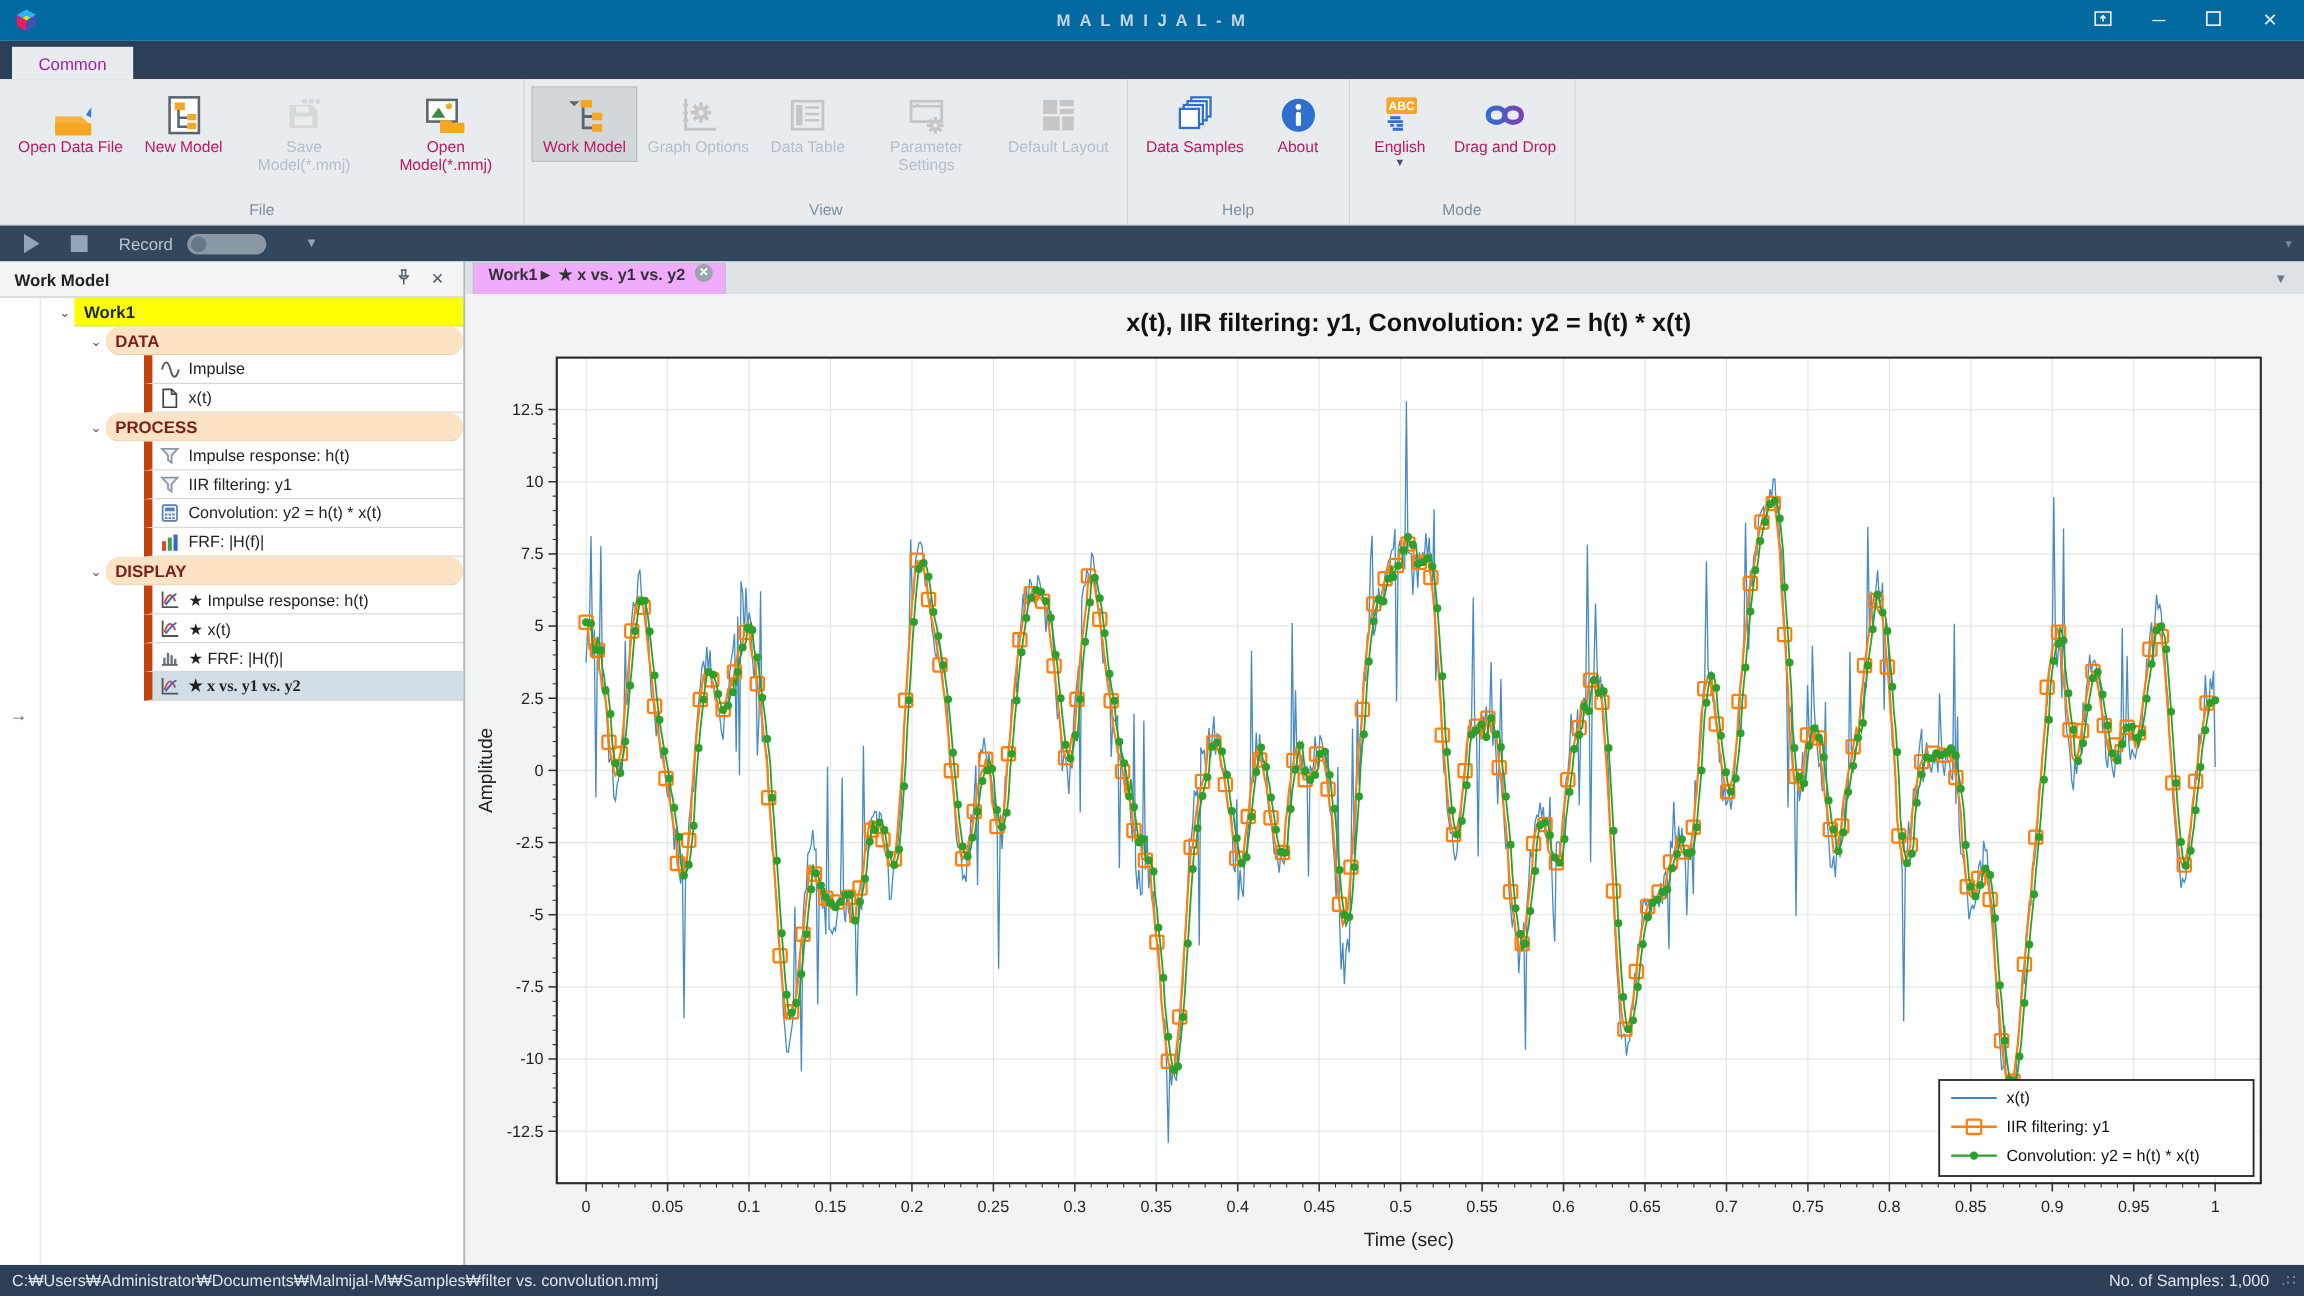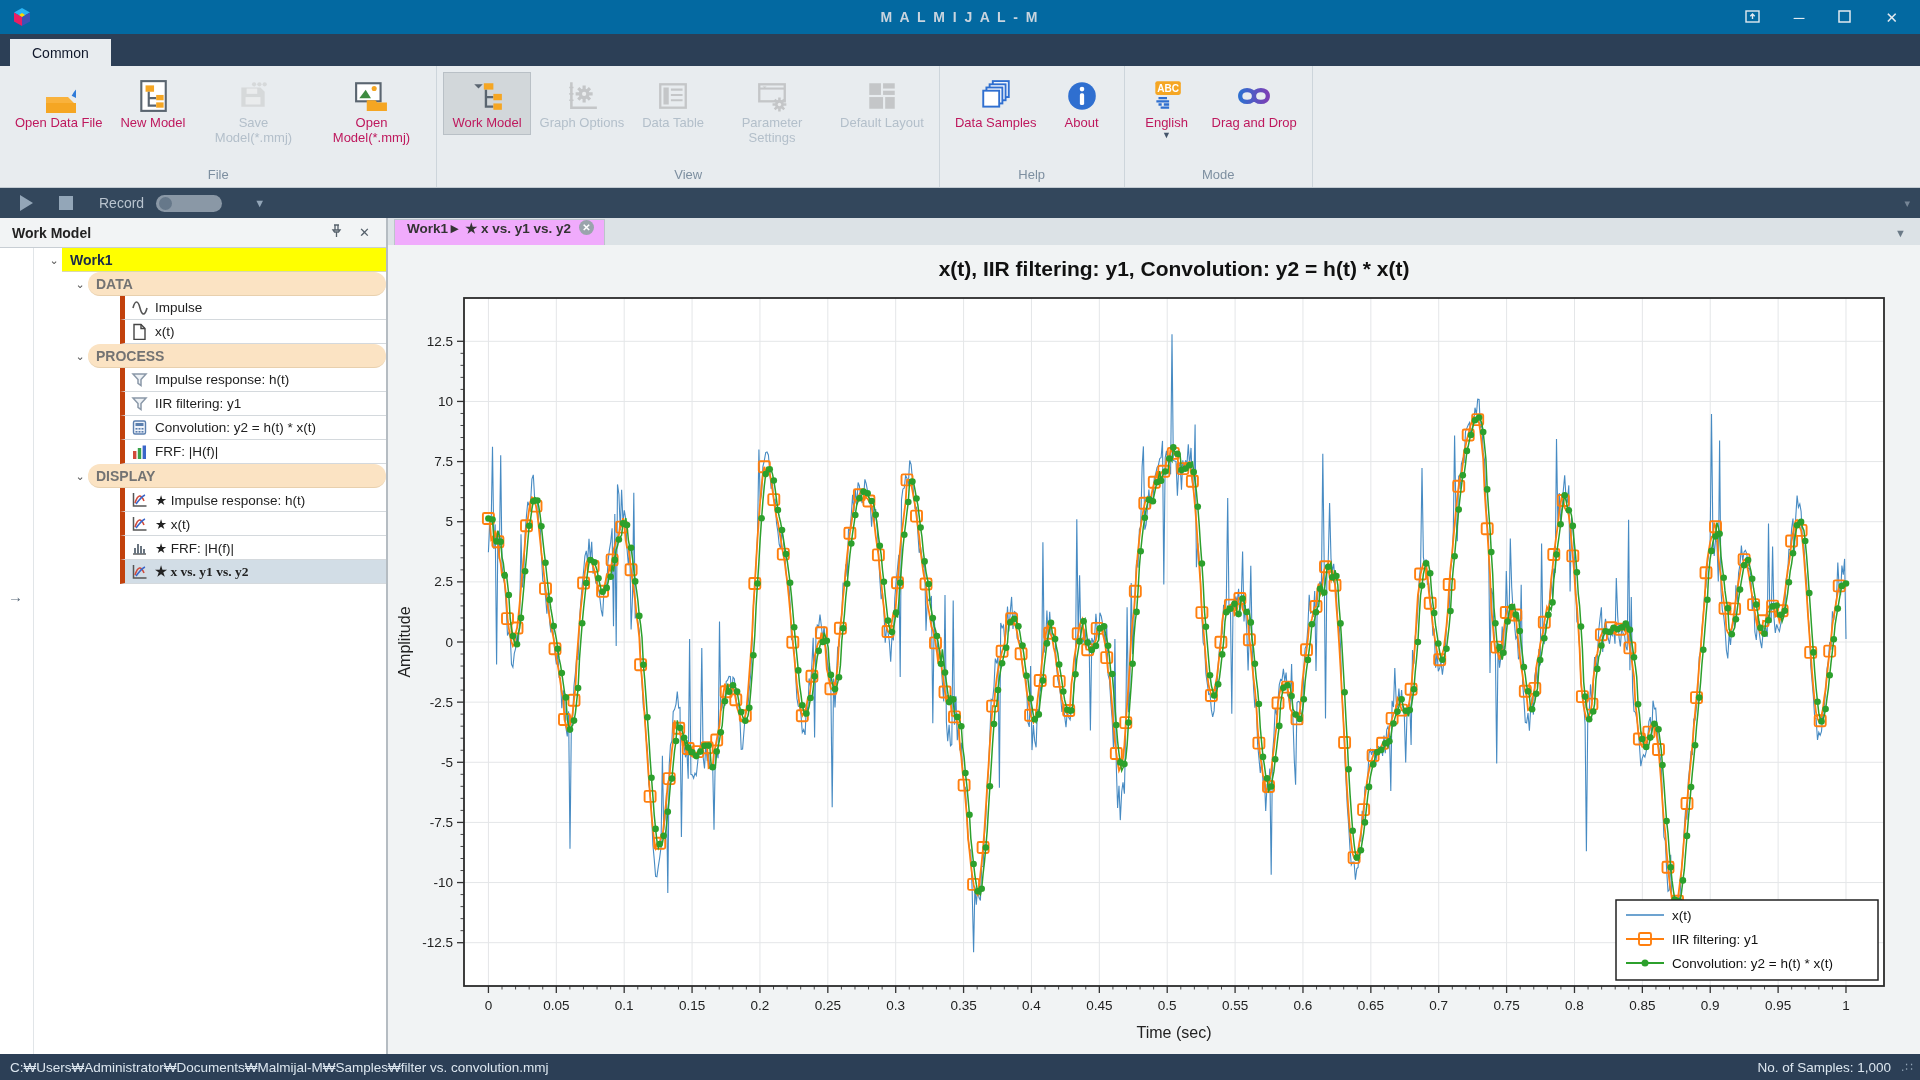--- a/index.html
+++ b/index.html
@@ -9,21 +9,21 @@
   
   .titlebar { height:34px; background:#0369a1; display:flex; align-items:center; position:relative; }
   .app-logo { margin-left:12px; width:20px; height:20px; }
   .title-text { position:absolute; left:0; right:0; text-align:center; color:#c9d4de;
     font-weight:bold; font-size:14px; letter-spacing:2px; pointer-events:none; }
   .win-controls { margin-left:auto; display:flex; align-items:center; gap:34px; padding-right:22px; z-index:2; }
   .win-btn { color:#e3eaf0; font-size:15px; line-height:1; cursor:default; }
 
   
   .ribbon-tabs { height:32px; background:#2c3f56; display:flex; align-items:flex-end; }
-  .ribbon-tab { background:#e8ecef; color:#0f172a; font-size:14px; padding:6px 22px 5px 22px; margin-left:10px; }
+  .ribbon-tab { background:#e8ecef; color:#a21caf; font-size:14px; padding:6px 22px 5px 22px; margin-left:10px; }
   .ribbon-body { height:122px; background:#e8ecef; border-bottom:1px solid #c3cbd2; display:flex; }
   .rgroup { display:flex; flex-direction:column; border-right:1px solid #cdd5db; }
   .rgroup-buttons { flex:1; display:flex; align-items:flex-start; padding:6px 6px 0 6px; gap:0; }
   .rgroup-label { text-align:center; color:#7d8fa0; font-size:13px; padding:3px 0 5px 0; }
   .rbtn { display:flex; flex-direction:column; align-items:center; gap:3px; padding:6px 8px 3px 8px;
     min-width:72px; max-width:118px; border:1px solid transparent; }
   .rbtn .ric { width:34px; height:34px; }
   .rbtn .rlabel { font-size:13px; color:#be185d; text-align:center; line-height:1.15; }
   .rbtn.disabled .rlabel { color:#b3bfca; }
   .rbtn.disabled .ric { filter:grayscale(1) opacity(.45); }
@@ -49,23 +49,23 @@
   .panel-ico { margin-right:16px; color:#55606a; font-size:13px; }
   .treewrap { position:relative; flex:1; overflow:hidden; }
   .gutter { position:absolute; left:0; top:0; bottom:0; width:34px; border-right:1px solid #e1e5e8; }
   .sel-arrow { position:absolute; left:8px; color:#5a6a7a; font-size:15px; }
   .trow { height:24px; display:flex; align-items:center; font-size:14px; }
   .chev { width:16px; color:#555; font-size:11px; text-align:center; flex:none; }
   .tbg { flex:1; height:100%; display:flex; align-items:center; padding-left:8px; border-bottom:1px solid #e7e4da; }
   .trow.root .chev { margin-left:46px; }
   .trow.root .tbg { background:#ffff00; font-weight:bold; color:#1a2a4a; border-bottom:1px solid #d8d8b0; }
   .trow.section .chev { margin-left:72px; }
-  .trow.section .tbg { background:#fbe3c3; font-weight:bold; color:#737373; border-bottom:1px solid #e8d0ae;border-radius:12px; }
+  .trow.section .tbg { background:#fbe3c3; font-weight:bold; color:#7f1d1d; border-bottom:1px solid #e8d0ae;border-radius:12px; }
   .trow.item .cell { margin-left:120px; flex:1; height:100%; display:flex; align-items:center; gap:7px;
-    padding-left:6px; border-left:5px solid #c2410c; border-bottom:1px solid #d4d9dd; color:#222; font-size:13.5px; }
+    padding-left:6px; border-left:7px solid #c2410c; border-bottom:1px solid #d4d9dd; color:#222; font-size:13.5px; }
   .trow.item.selected .cell { background:#d2dde6; font-weight:bold;font-family:Liberation Serif, serif; }
   .ticon { width:17px; height:17px; flex:none; }
 
   .content { flex:1; display:flex; flex-direction:column; background:#f1f3f4; }
   .tabstrip { height:28px; background:#dce2e6; display:flex; align-items:flex-end; border-bottom:1px solid #f1f3f4; }
   .doctab { background:#f0abfc; border:1px solid #bcc4ca; border-bottom:none; height:26px; display:flex;
     align-items:flex-start; gap:8px; padding:0 10px 0 12px; margin-left:6px; font-size:13.5px; font-weight:bold; color:#333; }
   .tab-close { width:15px; height:15px; border-radius:50%; background:#9aa4ac; color:#fff; font-size:10px;
     line-height:15px; text-align:center; font-weight:bold; }
   .strip-caret { margin-left:auto; margin-right:14px; color:#6b7a87; font-size:11px; padding-bottom:6px; }

